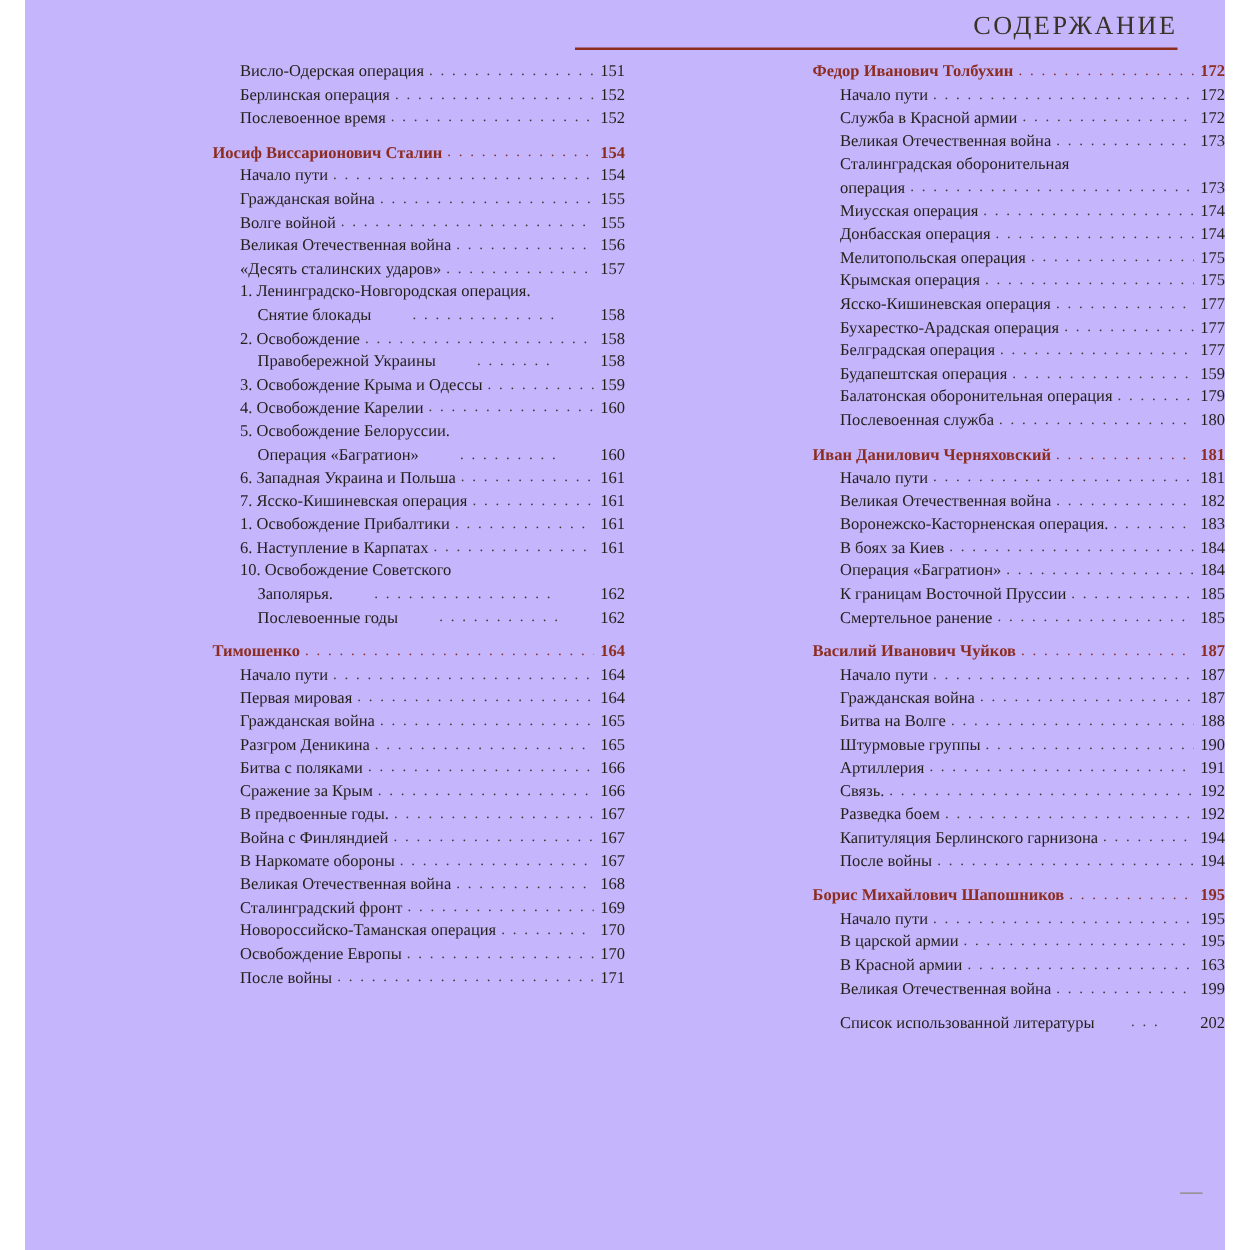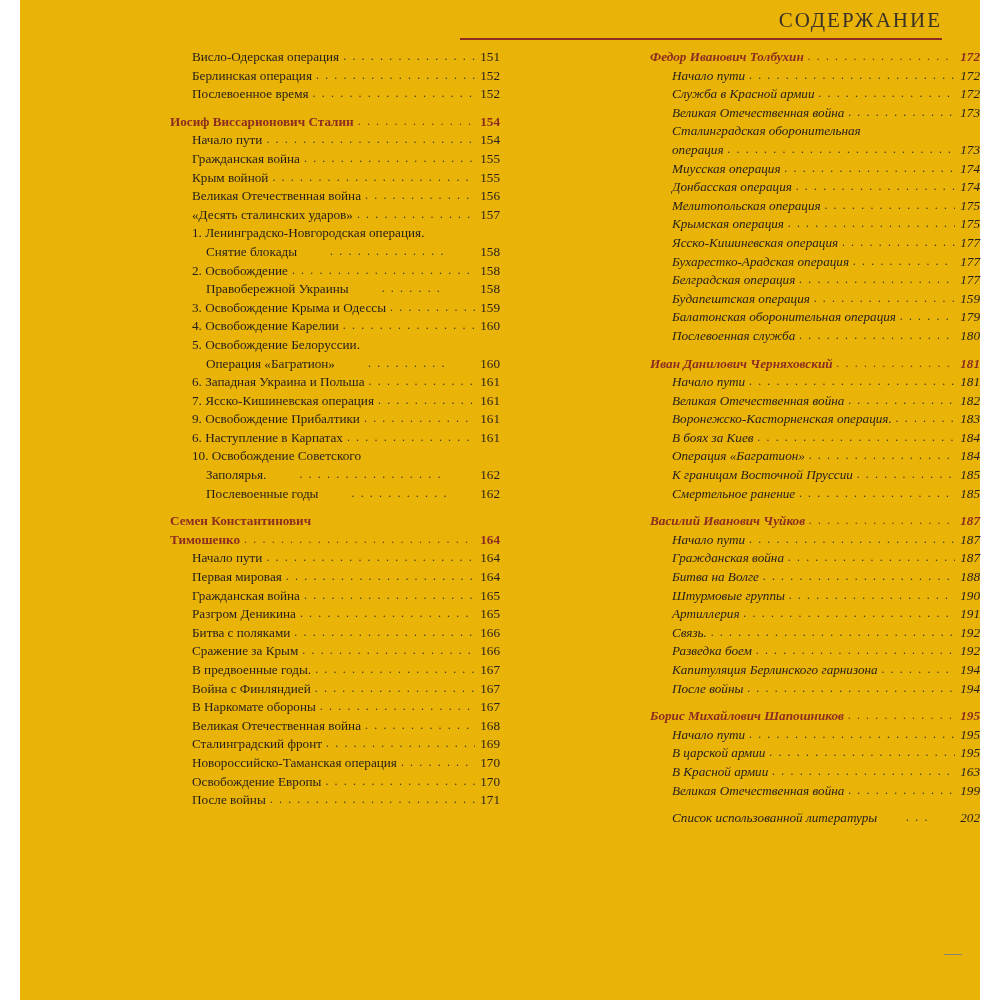--- a/index.html
+++ b/index.html
@@ -12,21 +12,21 @@
     height: 1000px;
     font-family: "Liberation Serif", serif;
     overflow: hidden;
   }
   .page {
     position: absolute;
     left: 20px;
     top: 0px;
     width: 960px;
     height: 1000px;
-    background: #eab308;
+    background: #c4b5fd;
     box-sizing: border-box;
   }
   .page-header {
     position: absolute;
     right: 38px;
     top: 8px;
     width: 540px;
     text-align: right;
   }
   .page-header .title {
@@ -50,21 +50,21 @@
     width: 960px;
     display: flex;
     gap: 0px;
     justify-content: space-between;
   }
   .col {
     width: 330px;
     box-sizing: border-box;
   }
   .col-left { margin-left: 150px; }
-  .col-right { margin-left: 16px; font-style: italic; }
+  .col-right { margin-left: 16px; }
 
   .entry {
     display: flex;
     align-items: baseline;
     font-size: 13.2px;
     line-height: 17.6px;
     color: #241f19;
     white-space: nowrap;
   }
   .entry .label {
@@ -154,21 +154,21 @@
           <span class="label">Начало пути</span>
           <span class="dots">. . . . . . . . . . . . . . . . . . . . . . . . . . . . . . . . . . . . . . . . . . . . . . . . . . . . . . . . . . . . . . . . . . . . . . . . . . . . . . . . . . . . . . . . . . </span>
           <span class="page-num">154</span>
         </div>
         <div class="entry lvl-2">
           <span class="label">Гражданская война</span>
           <span class="dots">. . . . . . . . . . . . . . . . . . . . . . . . . . . . . . . . . . . . . . . . . . . . . . . . . . . . . . . . . . . . . . . . . . . . . . . . . . . . . . . . . . . . . . . . . . </span>
           <span class="page-num">155</span>
         </div>
         <div class="entry lvl-2">
-          <span class="label">Крым войной</span>
+          <span class="label">Волге войной</span>
           <span class="dots">. . . . . . . . . . . . . . . . . . . . . . . . . . . . . . . . . . . . . . . . . . . . . . . . . . . . . . . . . . . . . . . . . . . . . . . . . . . . . . . . . . . . . . . . . . </span>
           <span class="page-num">155</span>
         </div>
         <div class="entry lvl-2">
           <span class="label">Великая Отечественная война</span>
           <span class="dots">. . . . . . . . . . . . . . . . . . . . . . . . . . . . . . . . . . . . . . . . . . . . . . . . . . . . . . . . . . . . . . . . . . . . . . . . . . . . . . . . . . . . . . . . . . </span>
           <span class="page-num">156</span>
         </div>
         <div class="entry lvl-2">
           <span class="label">«Десять сталинских ударов»</span>
@@ -219,21 +219,21 @@
           <span class="label">6. Западная Украина и Польша</span>
           <span class="dots">. . . . . . . . . . . . . . . . . . . . . . . . . . . . . . . . . . . . . . . . . . . . . . . . . . . . . . . . . . . . . . . . . . . . . . . . . . . . . . . . . . . . . . . . . . </span>
           <span class="page-num">161</span>
         </div>
         <div class="entry lvl-2">
           <span class="label">7. Ясско-Кишиневская операция</span>
           <span class="dots">. . . . . . . . . . . . . . . . . . . . . . . . . . . . . . . . . . . . . . . . . . . . . . . . . . . . . . . . . . . . . . . . . . . . . . . . . . . . . . . . . . . . . . . . . . </span>
           <span class="page-num">161</span>
         </div>
         <div class="entry lvl-2">
-          <span class="label">9. Освобождение Прибалтики</span>
+          <span class="label">1. Освобождение Прибалтики</span>
           <span class="dots">. . . . . . . . . . . . . . . . . . . . . . . . . . . . . . . . . . . . . . . . . . . . . . . . . . . . . . . . . . . . . . . . . . . . . . . . . . . . . . . . . . . . . . . . . . </span>
           <span class="page-num">161</span>
         </div>
         <div class="entry lvl-2">
           <span class="label">6. Наступление в Карпатах</span>
           <span class="dots">. . . . . . . . . . . . . . . . . . . . . . . . . . . . . . . . . . . . . . . . . . . . . . . . . . . . . . . . . . . . . . . . . . . . . . . . . . . . . . . . . . . . . . . . . . </span>
           <span class="page-num">161</span>
         </div>
         <div class="entry lvl-2 nodots">
           <span class="label">10. Освобождение Советского</span>
@@ -244,25 +244,20 @@
           <span class="label">Заполярья.</span>
           <span class="dots">. . . . . . . . . . . . . . . . . . . . . . . . . . . . . . . . . . . . . . . . . . . . . . . . . . . . . . . . . . . . . . . . . . . . . . . . . . . . . . . . . . . . . . . . . . </span>
           <span class="page-num">162</span>
         </div>
         <div class="entry lvl-3">
           <span class="label">Послевоенные годы</span>
           <span class="dots">. . . . . . . . . . . . . . . . . . . . . . . . . . . . . . . . . . . . . . . . . . . . . . . . . . . . . . . . . . . . . . . . . . . . . . . . . . . . . . . . . . . . . . . . . . </span>
           <span class="page-num">162</span>
         </div>
         <div class="spacer-sm"></div>
-        <div class="entry lvl-head chapter-cont nodots">
-          <span class="label">Семен Константинович</span>
-          <span class="dots">. . . . . . . . . . . . . . . . . . . . . . . . . . . . . . . . . . . . . . . . . . . . . . . . . . . . . . . . . . . . . . . . . . . . . . . . . . . . . . . . . . . . . . . . . . </span>
-          <span class="page-num"></span>
-        </div>
         <div class="entry lvl-head chapter">
           <span class="label">Тимошенко</span>
           <span class="dots">. . . . . . . . . . . . . . . . . . . . . . . . . . . . . . . . . . . . . . . . . . . . . . . . . . . . . . . . . . . . . . . . . . . . . . . . . . . . . . . . . . . . . . . . . . </span>
           <span class="page-num">164</span>
         </div>
         <div class="entry lvl-2">
           <span class="label">Начало пути</span>
           <span class="dots">. . . . . . . . . . . . . . . . . . . . . . . . . . . . . . . . . . . . . . . . . . . . . . . . . . . . . . . . . . . . . . . . . . . . . . . . . . . . . . . . . . . . . . . . . . </span>
           <span class="page-num">164</span>
         </div>

